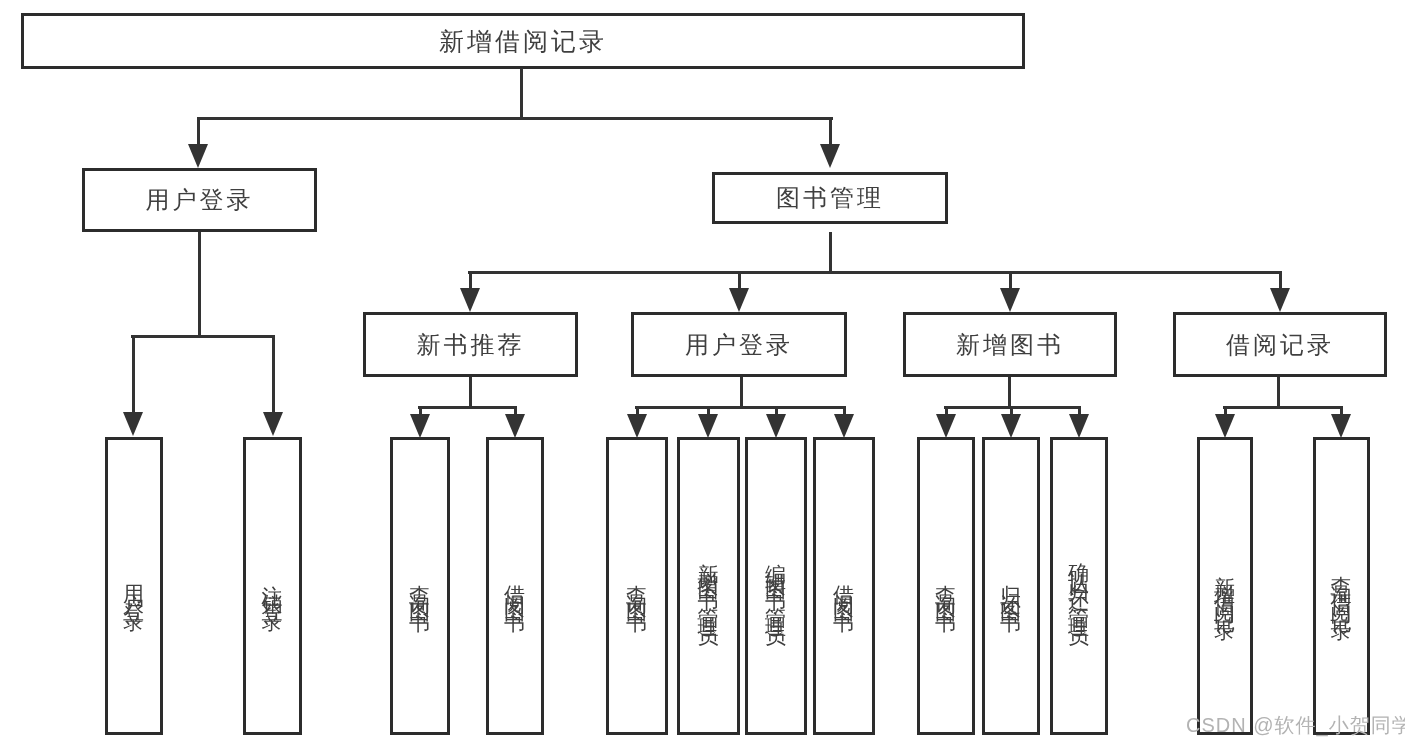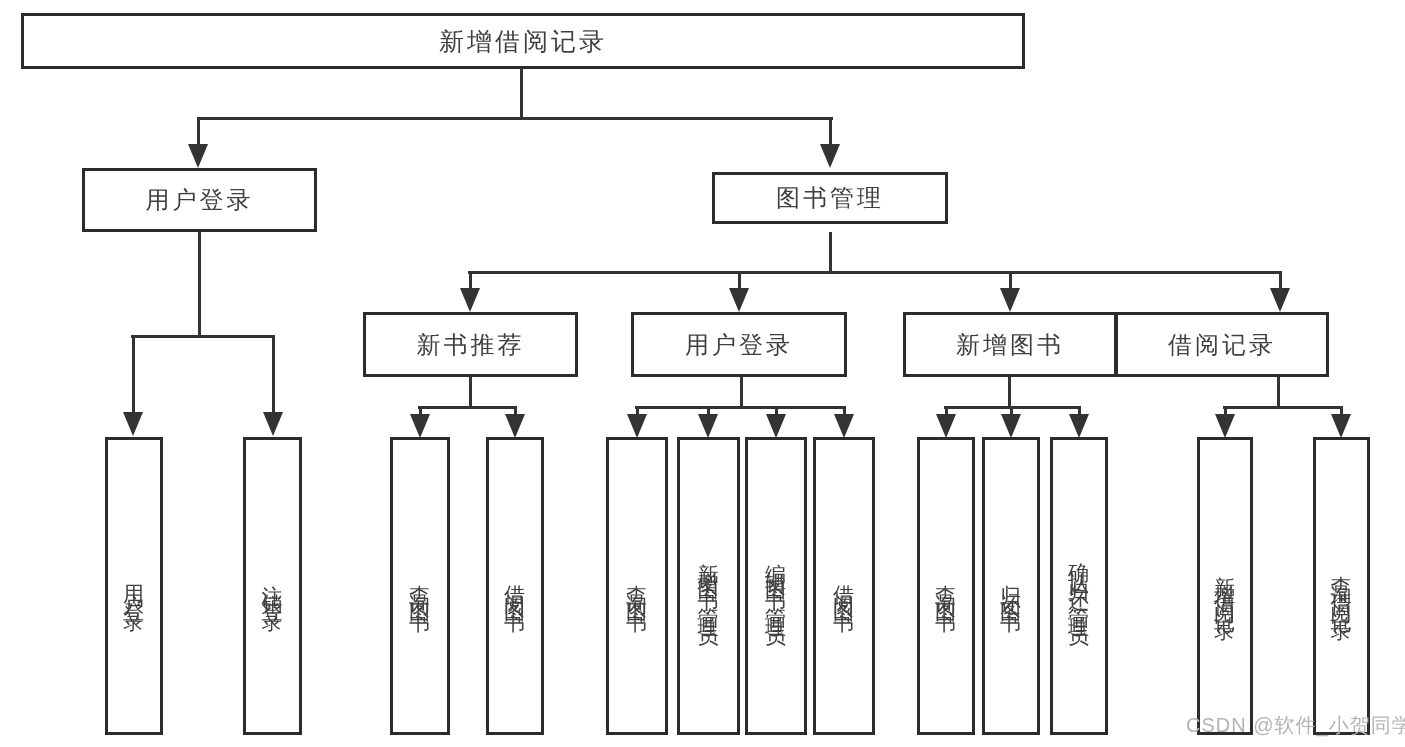--- a/index.html
+++ b/index.html
@@ -37,21 +37,21 @@
 <div id="canvas">
 
   <div class="box h root" style="left:21px;top:13px;width:1004px;height:56px">新增借阅记录</div>
 
   <div class="box h" style="left:82px;top:168px;width:235px;height:64px">用户登录</div>
   <div class="box h" style="left:712px;top:172px;width:236px;height:52px">图书管理</div>
 
   <div class="box h" style="left:363px;top:312px;width:215px;height:65px">新书推荐</div>
   <div class="box h" style="left:631px;top:312px;width:216px;height:65px">用户登录</div>
   <div class="box h" style="left:903px;top:312px;width:214px;height:65px">新增图书</div>
-  <div class="box h" style="left:1115px;top:312px;width:214px;height:65px">借阅记录</div>
+  <div class="box h" style="left:1173px;top:312px;width:214px;height:65px">借阅记录</div>
 
   <div class="box v" style="left:105px;top:437px;width:58px;height:298px">用户登录</div>
   <div class="box v" style="left:243px;top:437px;width:59px;height:298px">注销登录</div>
 
   <div class="box v" style="left:390px;top:437px;width:60px;height:298px">查询图书</div>
   <div class="box v" style="left:486px;top:437px;width:58px;height:298px">借阅图书</div>
 
   <div class="box v" style="left:606px;top:437px;width:62px;height:298px">查询图书</div>
   <div class="box v" style="left:677px;top:437px;width:63px;height:298px">新增图书（管理员）</div>
   <div class="box v" style="left:745px;top:437px;width:62px;height:298px">编辑图书（管理员）</div>

